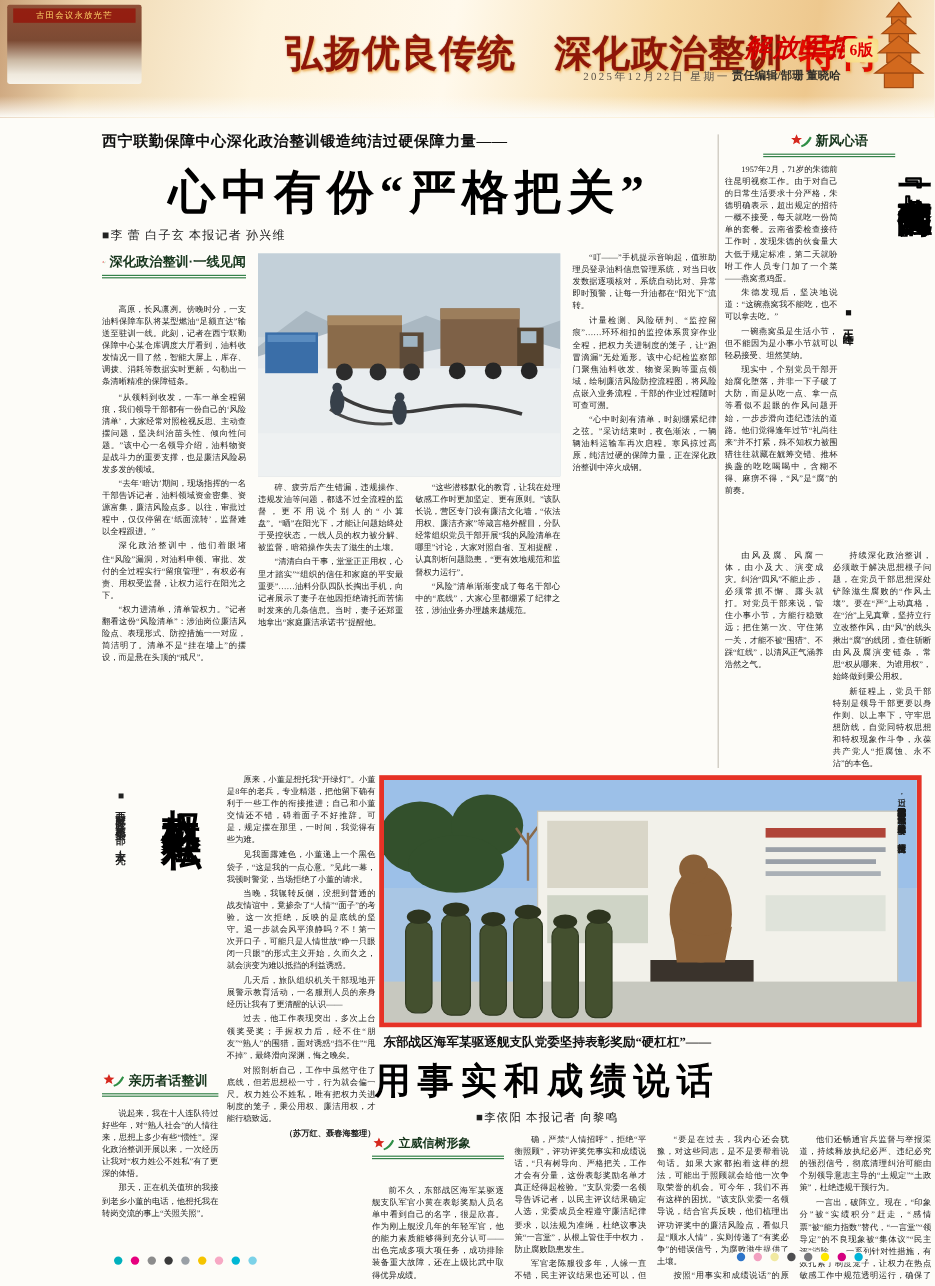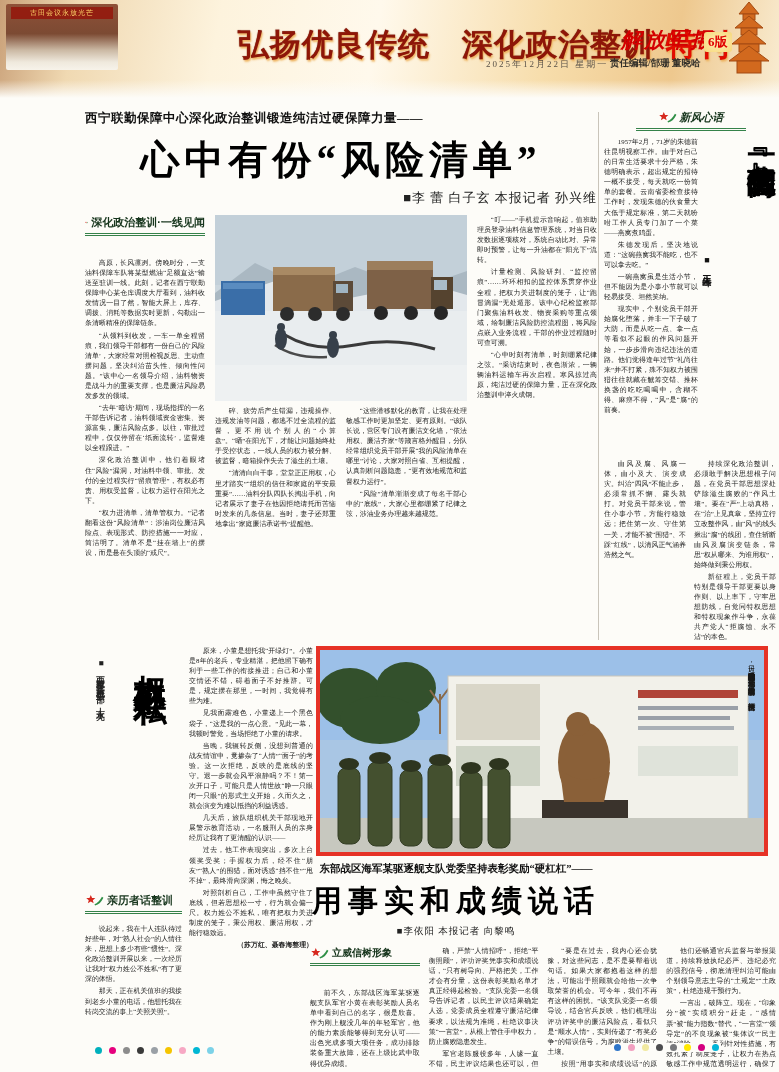--- a/index.html
+++ b/index.html
@@ -30,30 +30,30 @@
   .badge { display:flex; align-items:center; gap:3px; padding-bottom:3px; border-bottom:3px double #35824a;
     margin-bottom:22px; font-size:11px; font-weight:900; color:#16351c; white-space:nowrap;
     font-family:"Liberation Sans",sans-serif; }
   .cols p { font-size:6.9px; line-height:1.46; text-align:justify; text-indent:2em; color:#222; margin-bottom:2px; }
   .vrule { position:absolute; left:598px; top:112px; width:1px; height:528px; background:#c9c4ba; }
 
   
   .main-article { position:absolute; left:85px; top:110px; width:512px; }
   .kicker { font-size:12.5px; font-weight:bold; color:#111; letter-spacing:.5px; }
   .headline { font-size:39px; font-weight:900; letter-spacing:5px; text-align:center; color:#000; margin:6px 0 2px; }
-  .byline { text-align:right; font-size:13px; color:#222; letter-spacing:1px; margin-bottom:8px; }
+  .byline { text-align:left; font-size:10px; color:#222; letter-spacing:1px; margin-bottom:8px; }
   .ma-body { display:flex; gap:10px; height:430px; overflow:hidden; }
   .colA { width:120px; } .colMid { width:252px; } .colD { width:120px; }
   .photo1 { position:relative; height:186px; margin-bottom:5px; overflow:hidden; background:#cfd9e0; }
   .sub { display:flex; gap:10px; height:236px; overflow:hidden; }
   .sub > div { width:121px; }
 
   
   .xinfeng { position:absolute; left:604px; top:110px; width:173px; }
-  .xf-badge { width:110px; margin:0 auto 6px; justify-content:center;font-style:italic; }
+  .xf-badge { width:110px; margin:0 auto 6px; justify-content:center; }
   .xf-top { display:flex; height:316px; overflow:hidden; }
   .xf-text { width:94px; }
   .xf-headwrap { width:79px; position:relative; }
   .xf-byline { position:absolute; left:2px; top:118px; writing-mode:vertical-rl; font-size:9px; font-weight:bold; color:#111; letter-spacing:2px; }
   .xf-headline { position:absolute; right:0; top:2px; writing-mode:vertical-rl; font-size:29px; font-weight:900;
     color:#000; line-height:1.05; letter-spacing:1px; }
   .xf-bottom { display:flex; gap:8px; height:198px; overflow:hidden; margin-top:6px; }
   .xf-bottom > div { width:82px; }
 
   
@@ -113,21 +113,21 @@
         <polygon points="28,30 11,44 45,44"></polygon>
           <rect x="18" y="44" width="20" height="8"></rect>
         <polygon points="28,46 8,61 48,61"></polygon>
           <rect x="16" y="61" width="24" height="12"></rect>
       </g>
     </svg>
   </header>
 
   <section class="main-article cols">
     <div class="kicker">西宁联勤保障中心深化政治整训锻造纯洁过硬保障力量——</div>
-    <h1 class="headline">心中有份“风险清单”</h1>
+    <h1 class="headline">心中有份“严格把关”</h1>
     <div class="byline">■李 蕾 白子玄 本报记者 孙兴维</div>
     <div class="ma-body">
       <div class="colA">
         <div class="badge">
           <svg width="19" height="13" viewBox="0 0 20 14">
             <path d="M6 1l1.4 3.2 3.5.2-2.7 2.2.9 3.4L6 8.2 2.9 10l.9-3.4L1.1 4.4l3.5-.2z" fill="#d6281e"></path>
             <path d="M10 11c3-1 6-4 8-8l1.6 1c-2 4.5-5 7.5-9 8.5z" fill="#2f8f46"></path>
           </svg>
           <span>深化政治整训·一线见闻</span>
         </div>

